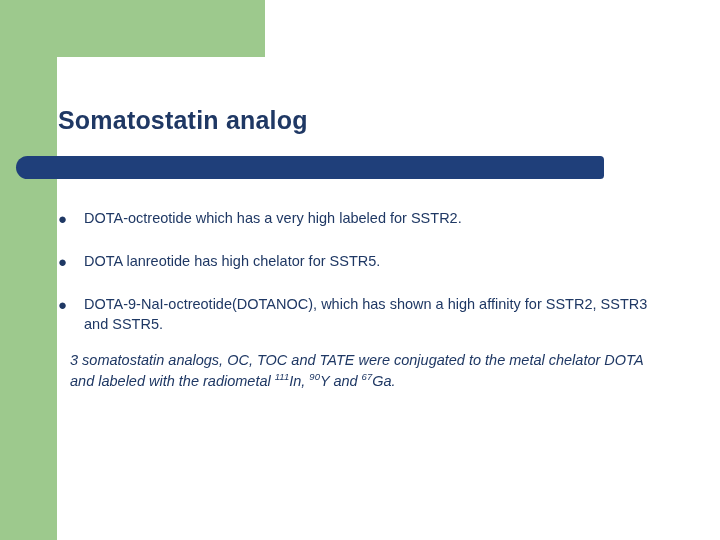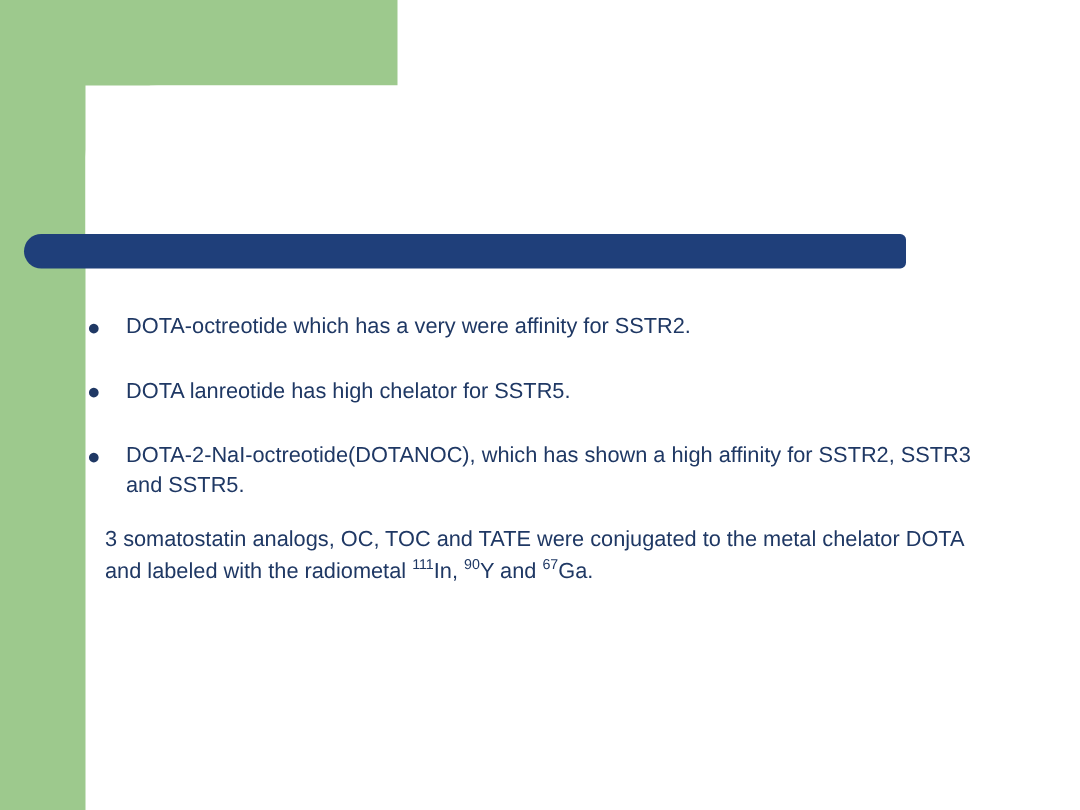--- a/index.html
+++ b/index.html
@@ -94,53 +94,55 @@
     font-size: 14.5px;
     line-height: 20px;
   }
   .para {
     color: #1F3864;
     font-size: 14.5px;
     line-height: 21px;
     margin-left: 12px;
     margin-top: -6px;
     text-indent: 0;
+    font-style: italic;
   }
   sup {
     font-size: 9.5px;
     vertical-align: super;
     line-height: 0;
   }
 </style>
 </head>
 <body>
 
 <div class="slide">
 
   <div class="green-band"></div>
   <div class="green-top"></div>
   <div class="white-corner"></div>
 
+  <div class="title">Somatostatin analog</div>
   <div class="title-bar"></div>
 
   <div class="body-area">
 
     <div class="bullet-row">
       <span class="bullet-mark">●</span>
-      <span class="bullet-text">DOTA-octreotide which has a very were affinity for SSTR2.</span>
+      <span class="bullet-text">DOTA-octreotide which has a very high labeled for SSTR2.</span>
     </div>
 
     <div class="bullet-row">
       <span class="bullet-mark">●</span>
       <span class="bullet-text">DOTA lanreotide has high chelator for SSTR5.</span>
     </div>
 
     <div class="bullet-row">
       <span class="bullet-mark">●</span>
-      <span class="bullet-text">DOTA-2-NaI-octreotide(DOTANOC), which has shown a high affinity for SSTR2, SSTR3 and SSTR5.</span>
+      <span class="bullet-text">DOTA-9-NaI-octreotide(DOTANOC), which has shown a high affinity for SSTR2, SSTR3 and SSTR5.</span>
     </div>
 
     <div class="para">
       <span>3 somatostatin analogs, OC, TOC and TATE were conjugated to the metal chelator DOTA and labeled with the radiometal </span><sup>111</sup><span>In, </span><sup>90</sup><span>Y and </span><sup>67</sup><span>Ga.</span>
     </div>
 
   </div>
 </div>
 
 </body></html>

